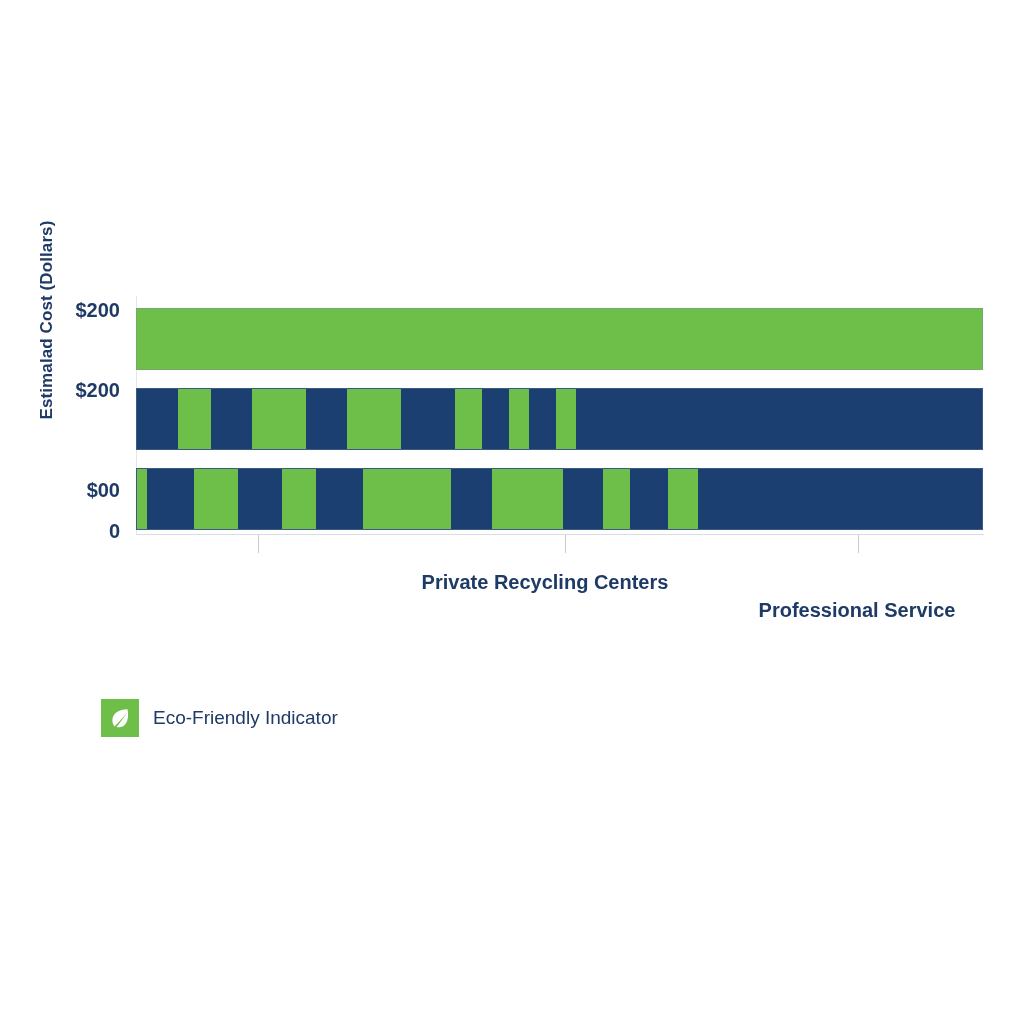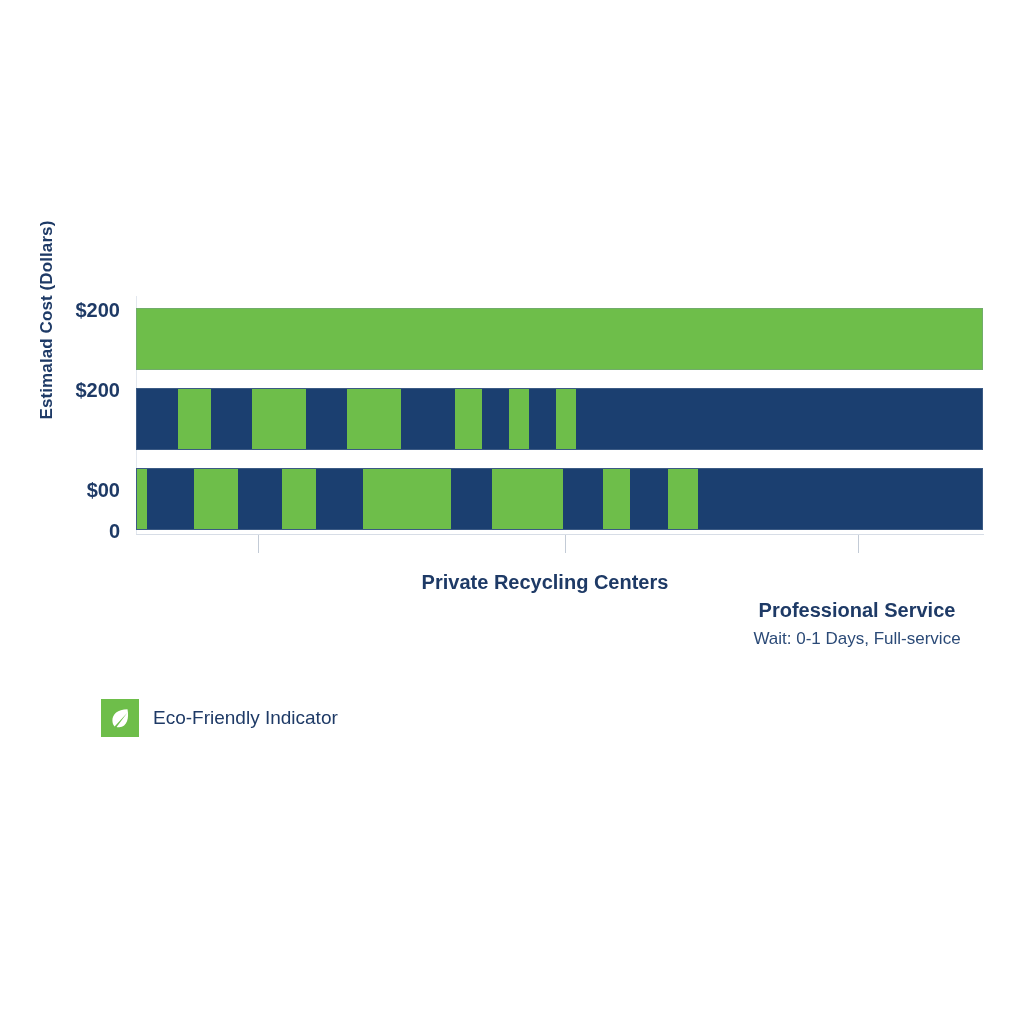--- a/index.html
+++ b/index.html
@@ -199,21 +199,20 @@
       <div class="stripe" style="left: 66.4%; width: 33.6%; background: rgb(27, 63, 112);"></div>
     </div>
 
 
   <div class="cat-group" style="left:385px; top:570px; width:320px;">
     <div class="cat-title">Private Recycling Centers</div>
   </div>
 
   <div class="cat-group" style="left:697px; top:578px; width:320px;margin-top:20px;">
     <div class="cat-title">Professional Service</div>
-    <div class="cat-sub">Wait: 0-1 Days, Full-service</div>
   </div>
 
   <div class="legend">
     <div class="legend-swatch">
       <svg width="26" height="26" viewBox="0 0 26 26">
         <path d="M20.5 4.2 C10.5 4.2 5.4 9.2 5.4 15.6 C5.4 18.2 6.3 20.2 7.6 21.6 L20.1 7.9 L9.6 21.9 C10.9 22.4 12.2 22.3 12.2 22.3 C20.4 21.6 22.2 12.6 20.5 4.2 Z" fill="#ffffff"></path>
         <path d="M12.4 12.2 L9.2 11.2 M11.0 15.6 L7.8 15.1" stroke="#ffffff" stroke-width="1.4" stroke-linecap="round" fill="none"></path>
       </svg>
     </div>
     <div class="legend-label">Eco-Friendly Indicator</div>

